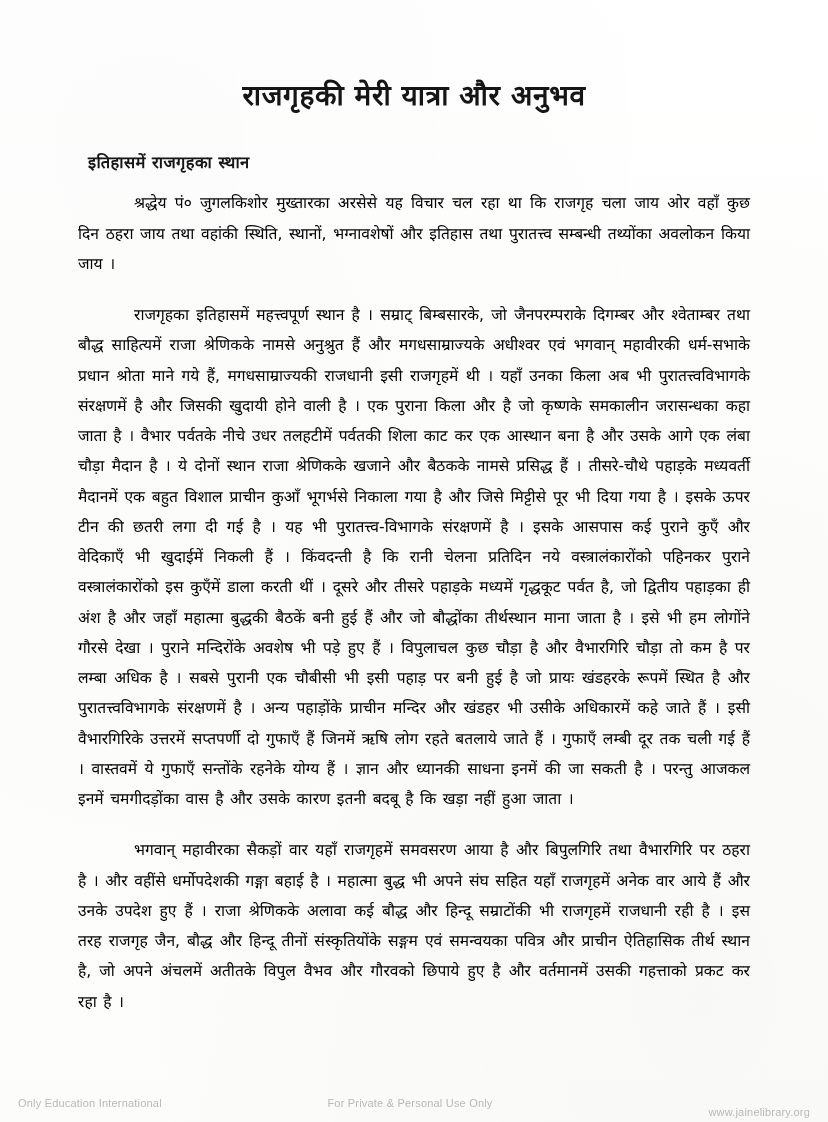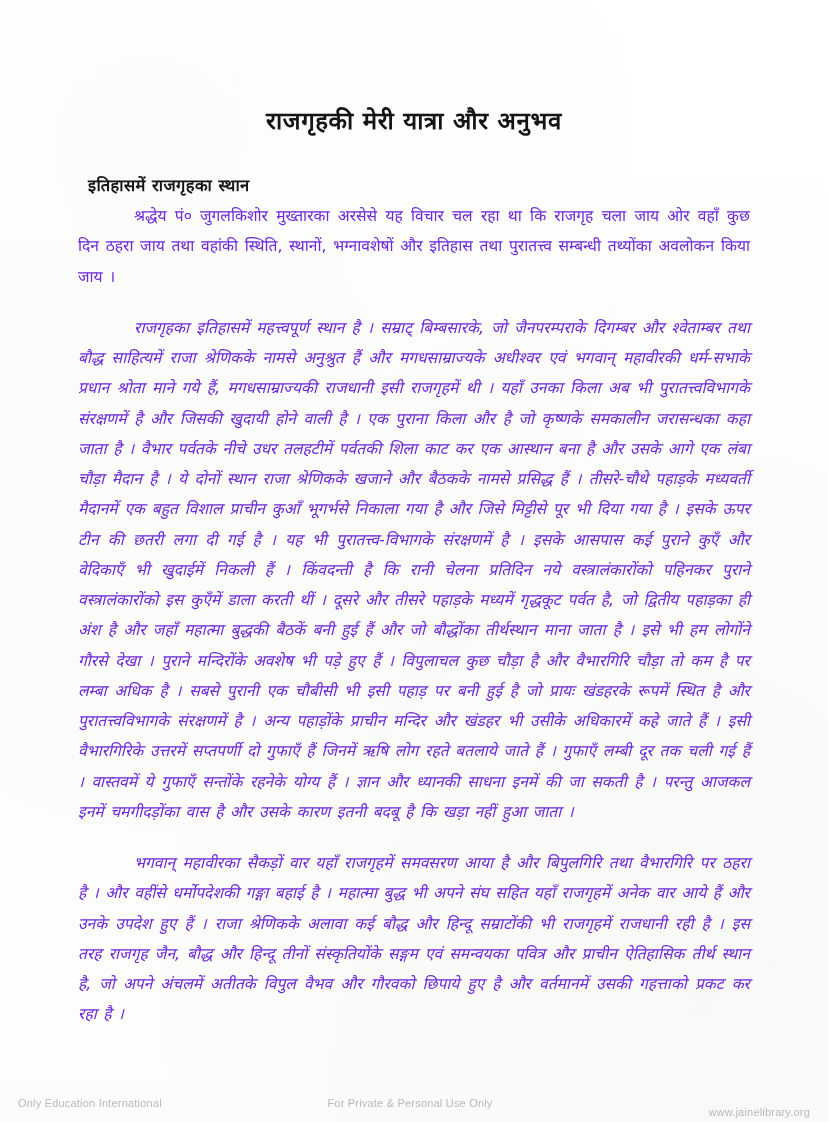--- a/index.html
+++ b/index.html
@@ -29,51 +29,50 @@
     pointer-events: none;
   }
   .content {
     position: absolute;
     left: 78px;
     top: 0;
     width: 672px;
   }
   .doc-title {
     text-align: center;
-    font-size: 24px;
+    font-size: 28px;
     font-weight: 700;
     letter-spacing: 0.6px;
     margin: 0;
-    padding-top: 106px;
+    padding-top: 78px;
     line-height: 1.3;
     color: #151515;
     font-family: "DejaVu Sans", sans-serif;
   }
   .section-heading {
     font-size: 16.5px;
     font-weight: 600;
     margin: 36px 0 0 10px;
     letter-spacing: 0.4px;
     color: #161616;
   }
   .body-text {
     font-size: 15.6px;
     line-height: 1.94;
     text-align: justify;
     text-justify: inter-word;
-    margin: 5px 0 0 0;
+    margin: 15px 0 0 0;
     word-spacing: 1.6px;
-    color: #6d28d9;
+    color: #000000;
   }
   .body-text.indent {
     text-indent: 56px;
   }
   .para-gap {
     margin-top: 21px;
-    font-style: italic;
   }
   .footer {
     position: absolute;
     left: 0;
     right: 0;
     top: 1093px;
     height: 20px;
     display: flex;
     align-items: center;
     font-size: 11px;

